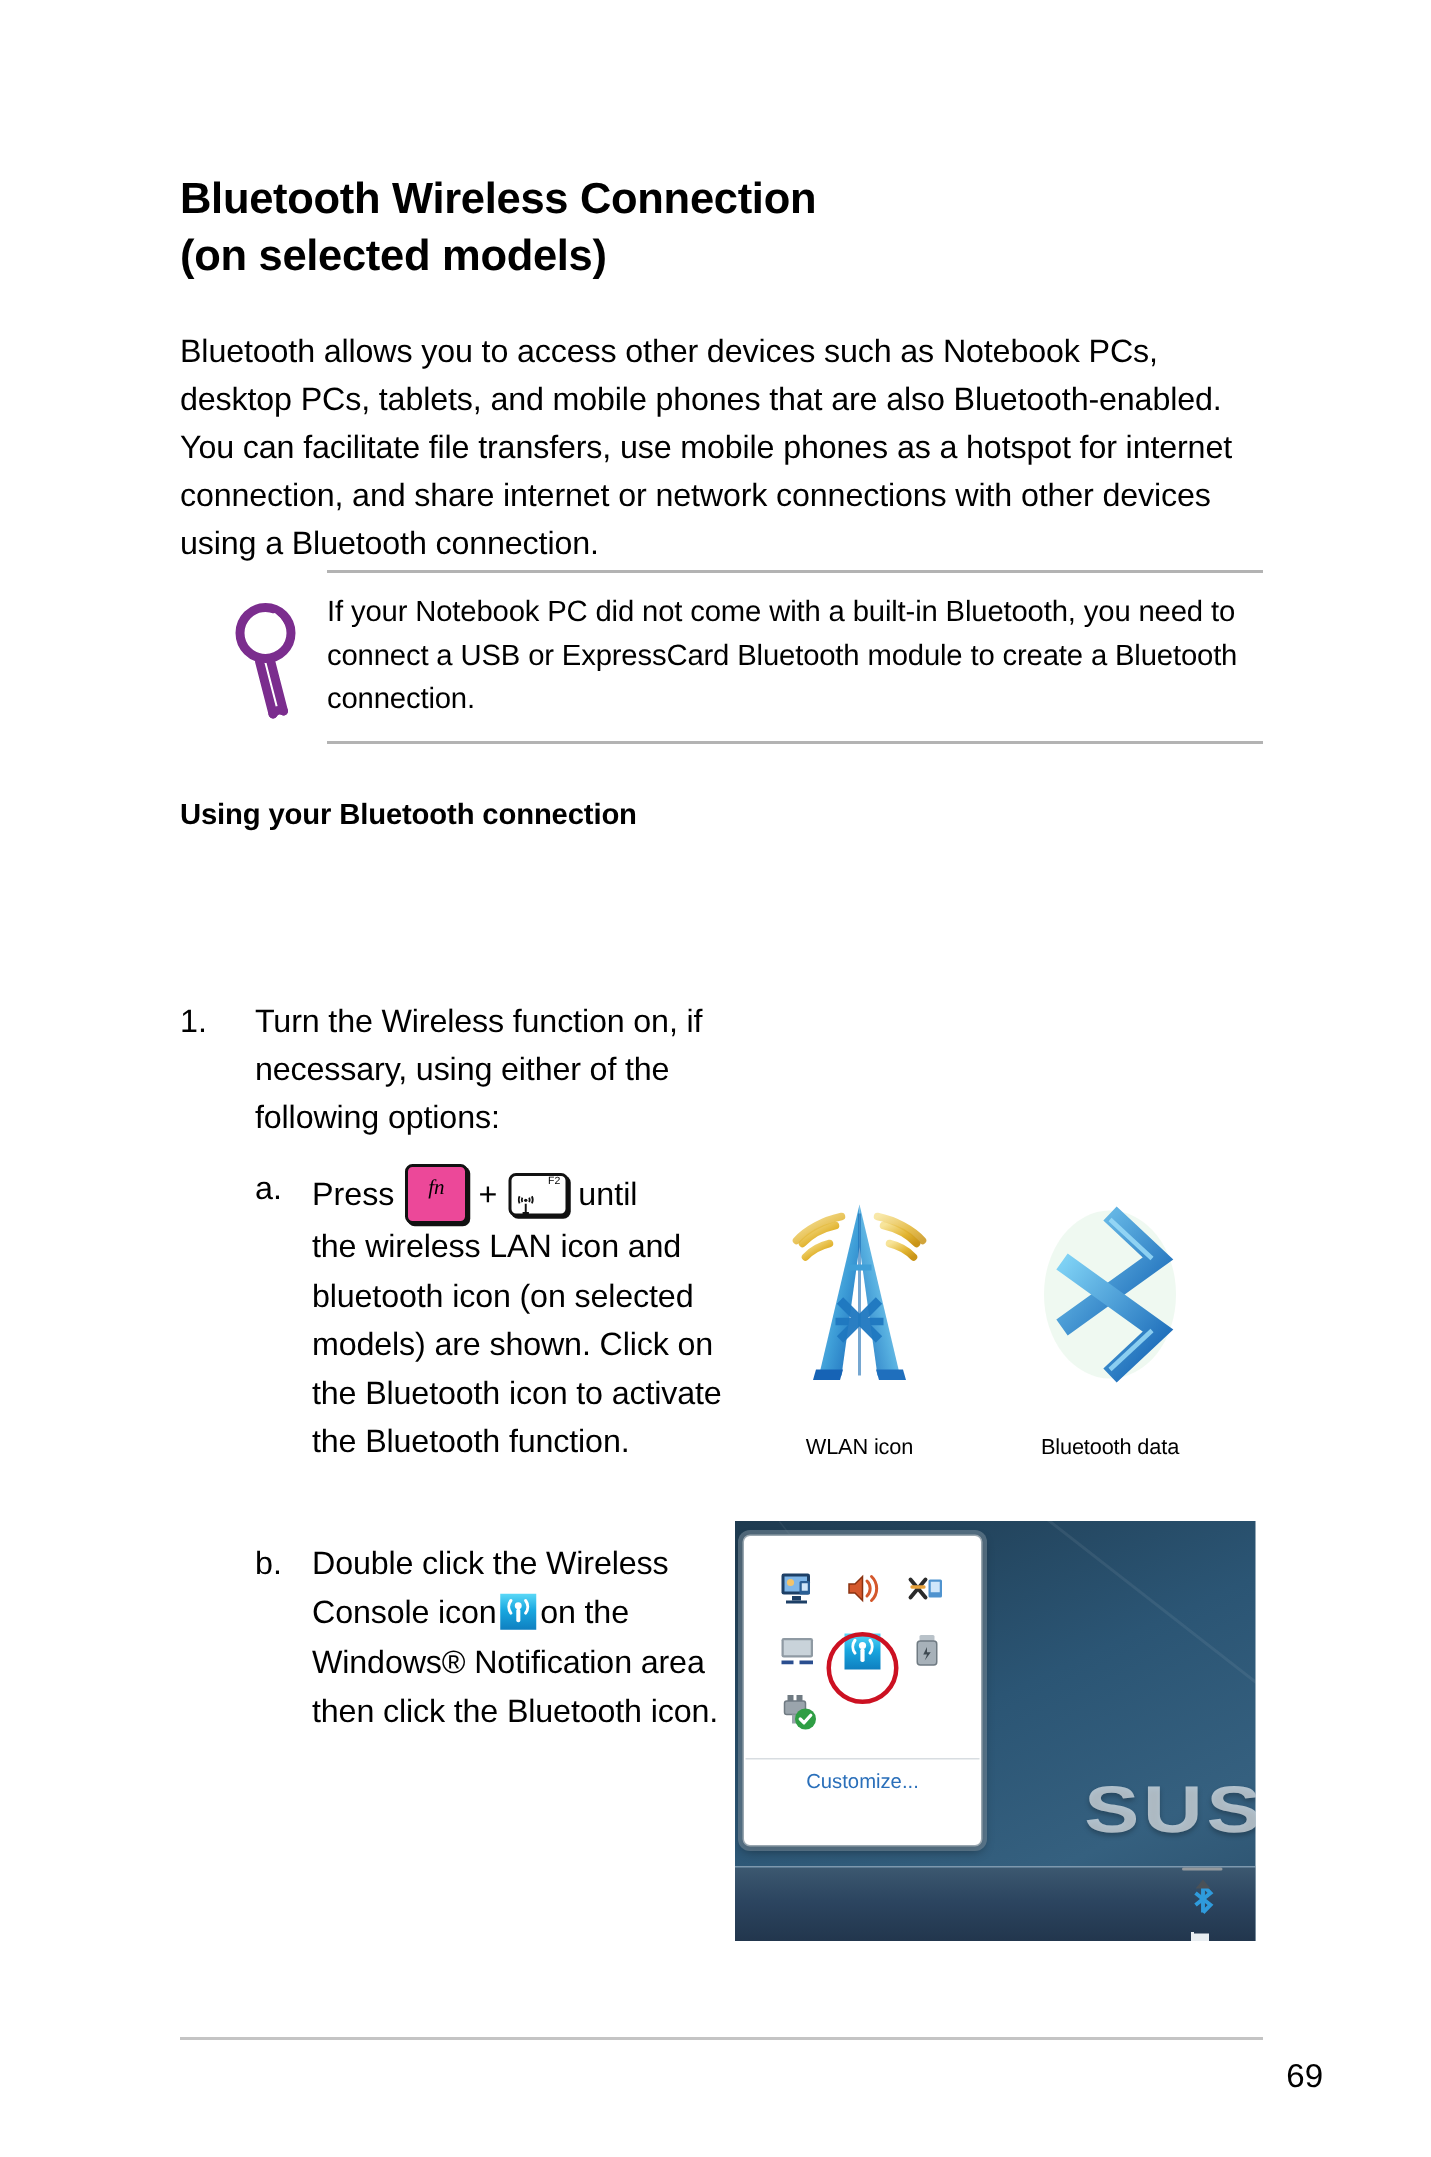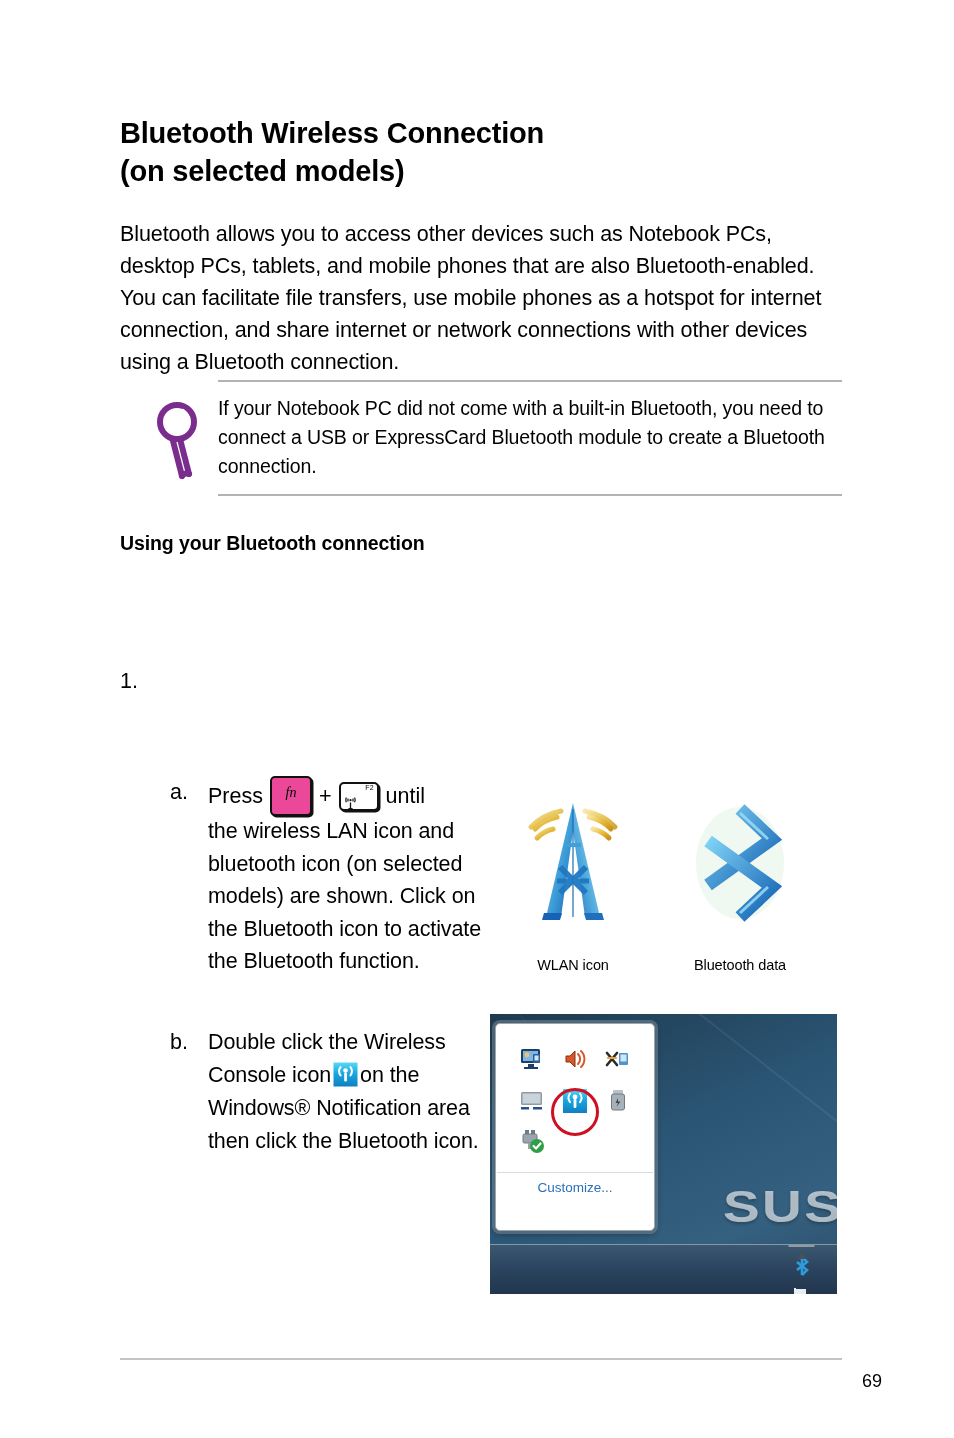--- a/index.html
+++ b/index.html
@@ -397,21 +397,21 @@
     top: 1436px;
     font-size: 21px;
     letter-spacing: -0.1px;
   }
   .footer-right {
     position: absolute;
     left: 842px;
     top: 1371px;
     width: 40px;
     text-align: right;
-    font-size: 18px;
+    font-size: 22px;
   }
 </style>
 </head>
 <body>
 
 <div class="page">
 
   <div class="h1">
     <span>Bluetooth Wireless Connection</span>
     <span class="l2">(on selected models)</span>
@@ -431,20 +431,21 @@
         <path d="M29 78 a5.5 5.5 0 0 1 7 -2" fill="none" stroke="#7B2D8E" stroke-width="6" stroke-linecap="round"></path>
       </svg>
     </div>
     <div class="note-text">If your Notebook PC did not come with a built-in Bluetooth, you need to connect a USB or ExpressCard Bluetooth module to create a Bluetooth connection.</div>
   </div>
 
   <div class="h3">Using your Bluetooth connection</div>
 
 
   <div class="step1-num">1.</div>
+  <div class="step1-txt">Turn the Wireless function on, if necessary, using either of the following options:</div>
 
   <div class="stepa-num">a.</div>
   <div class="stepa-line1">
     <span>Press</span>
     <span class="keycap-fn">
       <span>fn</span>
     </span>
     <span class="plus">+</span>
     <span class="keycap-f2">
       <span class="f2lab">F2</span>

